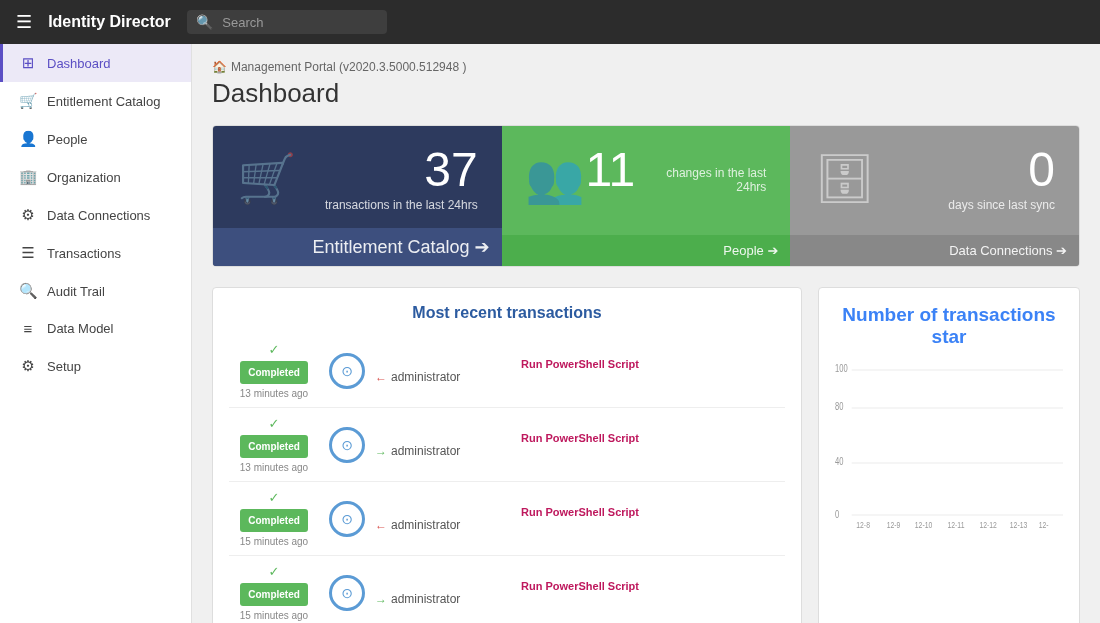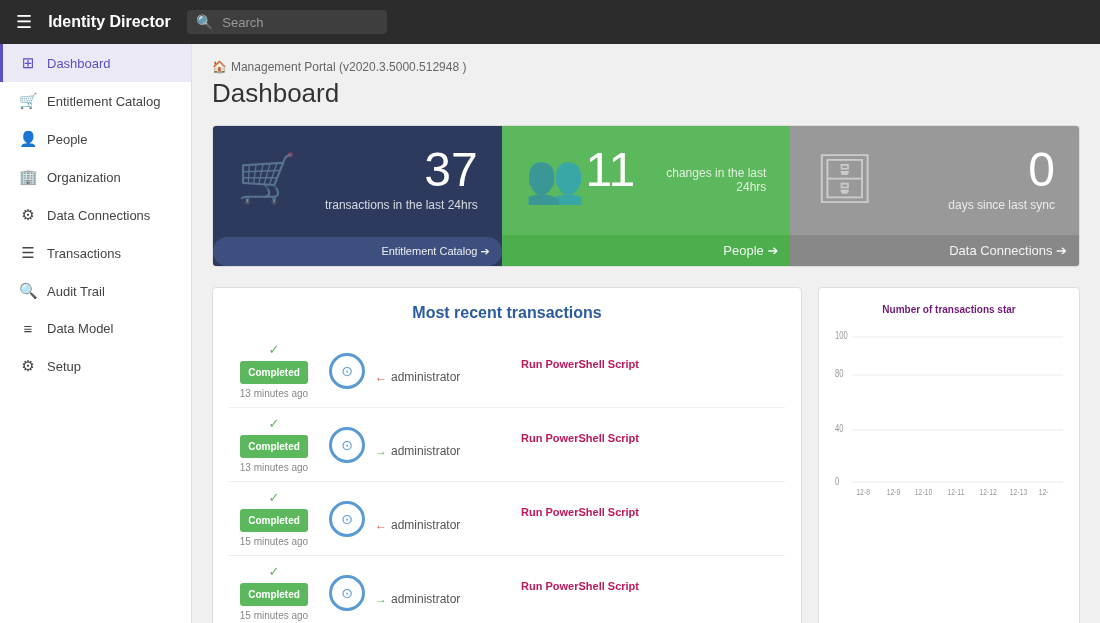--- a/index.html
+++ b/index.html
@@ -252,23 +252,23 @@
     
     .chart-panel {
       flex: 1;
       background: #fff;
       border: 1px solid #ddd;
       border-radius: 4px;
       padding: 16px;
       overflow: hidden;
     }
     .chart-title {
-      font-size: 10px;
+      font-size: 19px;
       font-weight: 600;
-      color: #701a75;
+      color: #3b82f6;
       margin-bottom: 12px;
     }
     .chart-area {
       position: relative;
       height: 170px;
     }
     .chart-svg {
       width: 100%;
       height: 100%;
     }
@@ -339,21 +339,21 @@
     <div class="cards-row">
 
     <div class="stat-card stat-card-blue">
       <div class="stat-card-top">
         <div class="stat-icon">🛒</div>
         <div style="display:flex;flex-direction:column;align-items:flex-end;">
           <div class="stat-number">37</div>
           <div class="stat-label">transactions in the last 24hrs</div>
         </div>
       </div>
-      <div class="stat-card-footer" style="background:#3d4f7e;margin:8px -24px 0 -24px;padding:8px 12px;display:flex;align-items:center;justify-content:flex-end;font-size:11px;color:rgba(255,255,255,0.9);gap:4px;border-radius:15px;">
+      <div class="stat-card-footer" style="background:#3d4f7e;margin:8px -24px 0 -24px;padding:8px 12px;display:flex;align-items:center;justify-content:flex-end;font-size:18px;color:rgba(255,255,255,0.9);gap:4px;">
         Entitlement Catalog ➔
       </div>
     </div>
         <div class="stat-card stat-card-green">
       <div class="stat-card-top">
         <div class="stat-icon">👥</div>
         <div style="display:flex;flex-direction:row;align-items:flex-end;">
           <div class="stat-number">11</div>
           <div class="stat-label">changes in the last 24hrs</div>
         </div>

